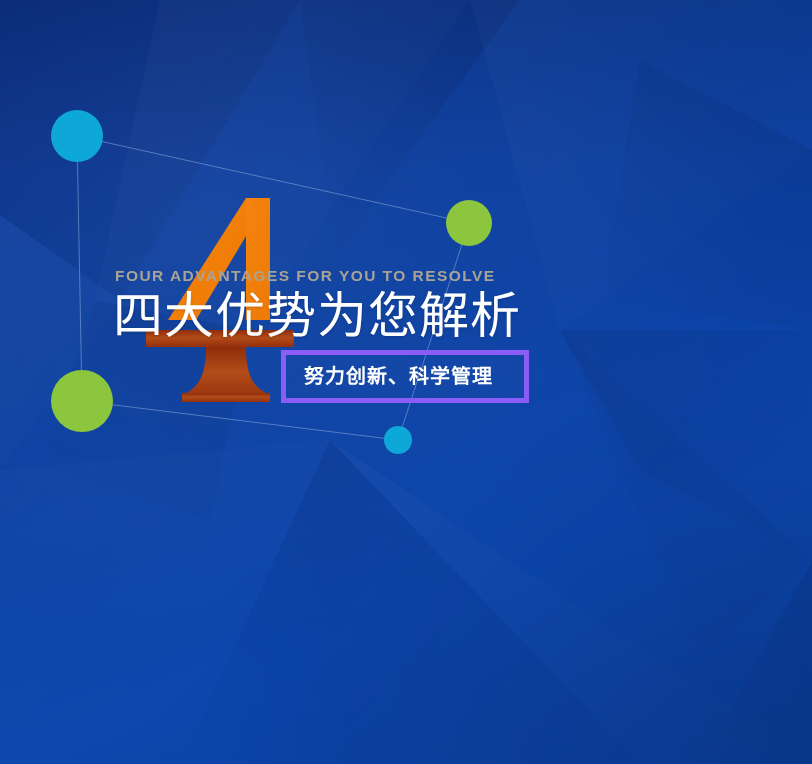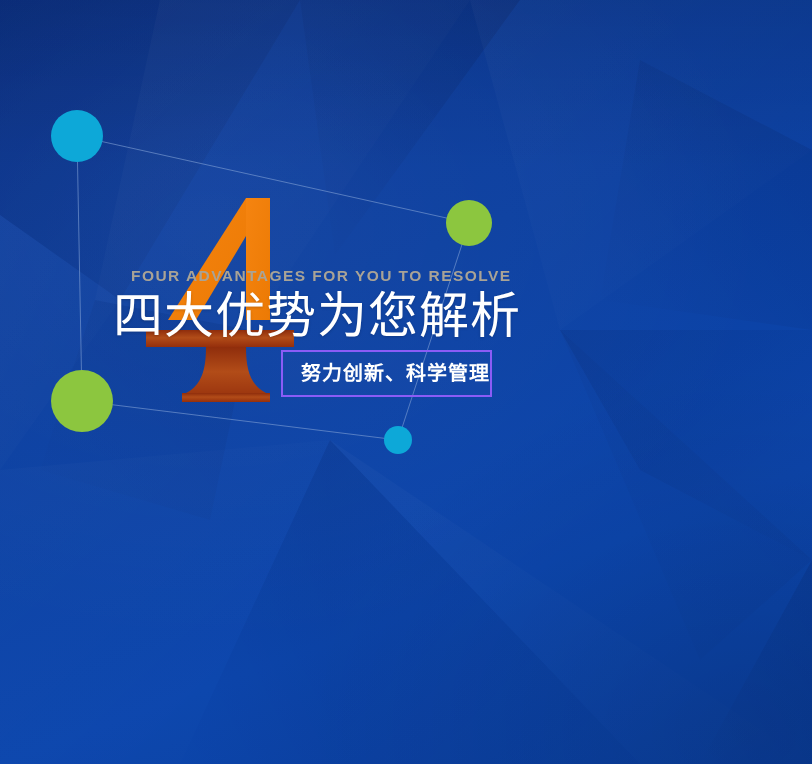--- a/index.html
+++ b/index.html
@@ -64,48 +64,48 @@
     left: 113px;
     top: 268px;
     width: 620px;
   }
   .eyebrow {
     font-size: 15.5px;
     letter-spacing: 1.45px;
     font-weight: 700;
     color: #a9a396;
     line-height: 1;
-    margin: 0 0 6px 18px;
+    margin: 0 0 6px 2px;
     white-space: nowrap;
   }
   .headline {
     font-size: 50px;
     font-weight: 400;
     color: #ffffff;
     line-height: 1.04;
     letter-spacing: 1px;
     margin: 0;
     white-space: nowrap;
     text-shadow: 0 1px 3px rgba(0,0,0,0.18);
   }
 
   .tagline-row {
     position: absolute;
     left: 281px;
     top: 350px;
   }
   .tagline {
     display: inline-block;
-    border: 2px solid #8b5cf6;
+    border: 5px solid #8b5cf6;
     color: #ffffff;
     font-size: 20px;
     font-weight: 700;
     letter-spacing: 1px;
     line-height: 1;
-    padding: 11px 0 12px 18px;
+    padding: 11px 31px 12px 18px;
     white-space: nowrap;
     background: rgba(255,255,255,0.015);
     text-align: right;
   }
 </style>
 </head>
 <body>
 
 <div id="banner">
 

